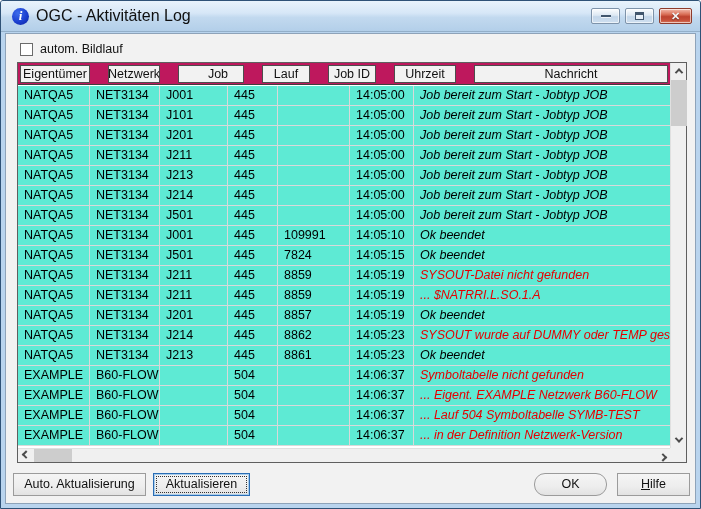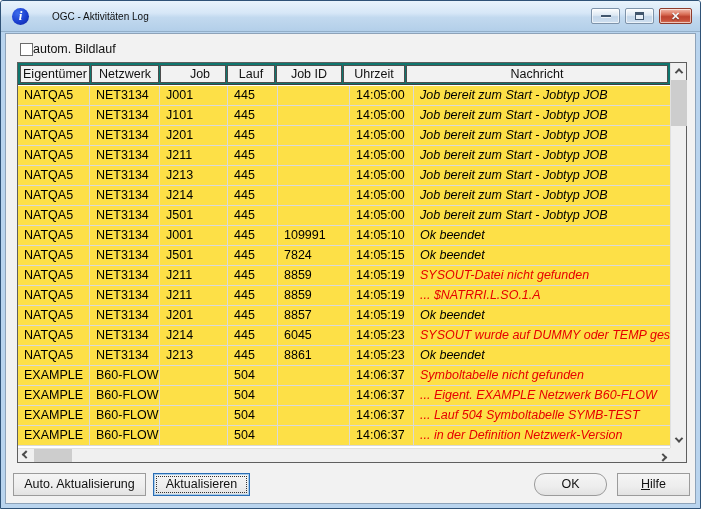--- a/index.html
+++ b/index.html
@@ -20,21 +20,21 @@
     border-bottom:1px solid #93afc9;
     display:flex;align-items:center;
   }
   .title-icon{
     width:17px;height:17px;margin-left:11px;border-radius:50%;
     background:radial-gradient(circle at 35% 30%, #3d6ceb 0%, #1b3fd0 55%, #0b1f97 100%);
     color:#fff;font:italic bold 13px "Liberation Serif", serif;
     display:flex;align-items:center;justify-content:center;
     flex:0 0 auto;
   }
-  .title-text{margin-left:23px;font-size:10px;color:#101010;}
+  .title-text{margin-left:7px;font-size:16px;color:#101010;}
   .caption-buttons{position:absolute;right:8px;top:7px;display:flex;gap:5px;}
   .cap-btn{
     width:29px;height:16px;border:1px solid #7e93aa;border-radius:2px;
     background:linear-gradient(#fcfdfe,#dde8f3 45%,#c3d6e9 55%,#cfdff0);
     display:flex;align-items:center;justify-content:center;
     box-shadow:inset 0 0 0 1px rgba(255,255,255,.6);
     cursor:default;
   }
   .cap-btn.close{
     width:33px;border-color:#8e3b2c;
@@ -42,45 +42,45 @@
   }
   .glyph-min{width:10px;height:3px;background:#41566d;border-bottom:1px solid #eef4fa;}
   .glyph-max{width:9px;height:8px;border:1px solid #41566d;border-top-width:3px;background:#e9f0f8;}
   .glyph-close{color:#f2f3f5;font-size:11px;font-weight:bold;line-height:1;text-shadow:0 1px 1px #6b281c;}
 
   
   .client{
     position:absolute;left:4px;right:4px;top:32px;bottom:4px;
     background:#f2f2f2;border:1px solid #8ea3b9;
   }
-  .checkbox-row{position:absolute;left:14px;top:8px;display:flex;align-items:center;cursor:default;}
+  .checkbox-row{position:absolute;left:14px;top:8px;display:flex;align-items:center;gap:7px;cursor:default;}
   .cb-box{width:13px;height:13px;background:#fff;border:1px solid #6b6b6b;}
   .cb-label{font-size:12.5px;color:#111;}
 
   
   .table{
     position:absolute;left:11px;top:28px;width:670px;height:401px;
     background:#ffffff;border:1px solid #5f5f5f;
   }
   .header-row{
     position:absolute;left:0;top:0;right:16px;height:22px;
-    background:#0f766e;border-bottom:1px solid #3f3f3f;
-    display:flex;gap:1px;padding:2px 0 1px 2px;
+    background:#be185d;border-bottom:1px solid #3f3f3f;
+    display:flex;gap:18px;padding:2px 0 1px 2px;
   }
   .hcell{
     background:#f2f2f2;border:1px solid #4d4d4d;
     font-size:12.5px;color:#111;text-align:center;
     display:flex;align-items:center;justify-content:center;
     overflow:hidden;white-space:nowrap;
   }
-  .hc0{width:70px;} .hc1{width:68px;} .hc2{width:66px;padding-left:14px;} .hc3{width:48px;}
-  .hc4{width:66px;} .hc5{width:62px;} .hc6{flex:1;margin-right:2px;}
+  .hc0{width:70px;} .hc1{width:52px;} .hc2{width:66px;padding-left:14px;} .hc3{width:48px;}
+  .hc4{width:48px;} .hc5{width:62px;} .hc6{flex:1;margin-right:2px;}
 
   .rows{position:absolute;left:0;top:23px;right:16px;bottom:14px;overflow:hidden;}
-  .row{display:flex;height:20px;border-bottom:1px solid #d9d9d9;background:#fde047;}
+  .row{display:flex;height:20px;border-bottom:1px solid #d9d9d9;background:#5eead4;}
   .cell{
     font-size:12.5px;color:#000;line-height:19px;
     padding-left:6px;border-right:1px solid #d9d9d9;
     white-space:nowrap;overflow:hidden;
   }
   .c0{width:72px;} .c1{width:70px;} .c2{width:68px;} .c3{width:50px;}
   .c4{width:72px;} .c5{width:64px;} .c6{flex:1;border-right:none;font-style:italic;}
   .row.error .c6{color:#e60000;}
 
   
@@ -273,21 +273,21 @@
     <div class="cell c4">8857</div>
     <div class="cell c5">14:05:19</div>
     <div class="cell c6">Ok beendet</div>
   </div>
 
   <div class="row error">
     <div class="cell c0">NATQA5</div>
     <div class="cell c1">NET3134</div>
     <div class="cell c2">J214</div>
     <div class="cell c3">445</div>
-    <div class="cell c4">6045</div>
+    <div class="cell c4">8862</div>
     <div class="cell c5">14:05:23</div>
     <div class="cell c6">SYSOUT wurde auf DUMMY oder TEMP gesetzt</div>
   </div>
 
   <div class="row">
     <div class="cell c0">NATQA5</div>
     <div class="cell c1">NET3134</div>
     <div class="cell c2">J213</div>
     <div class="cell c3">445</div>
     <div class="cell c4">8861</div>

